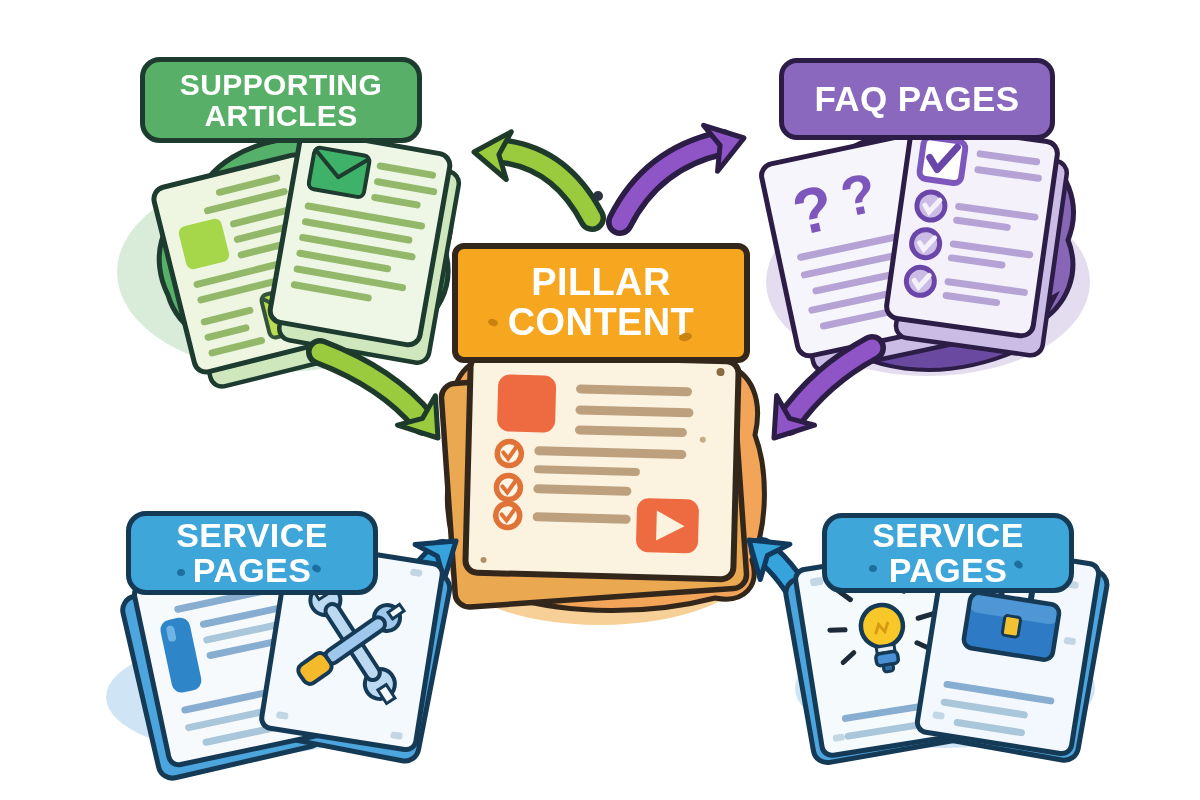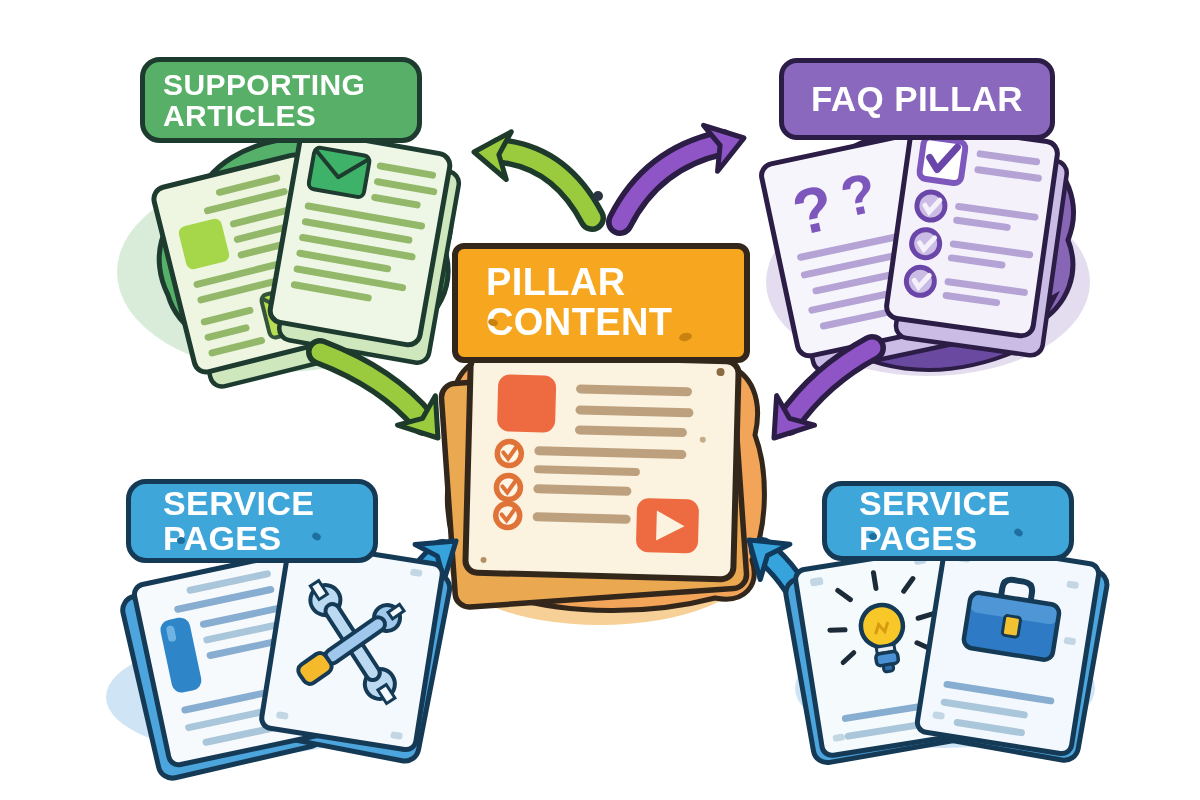--- a/index.html
+++ b/index.html
@@ -1,29 +1,29 @@
 <!DOCTYPE html>
 <html><head>
 <meta charset="utf-8">
 <style>
   html,body{margin:0;padding:0;background:#ffffff;}
   .stage{position:relative;width:1200px;height:800px;background:#ffffff;overflow:hidden;
          font-family:"Liberation Sans",sans-serif;}
   svg.layer{position:absolute;left:0;top:0;z-index:1;}
   .pill{position:absolute;z-index:3;display:flex;align-items:center;justify-content:center;
-        text-align:left;color:#ffffff;font-weight:bold;box-sizing:border-box;
+        text-align:center;color:#ffffff;font-weight:bold;box-sizing:border-box;
         line-height:1.04;letter-spacing:0.4px;border-style:solid;}
   .pill-supporting{left:140px;top:57px;width:282px;height:86px;background:#58b068;
         border:5px solid #1d3b2f;border-radius:20px;font-size:30px;padding:0 18px;}
   .pill-faq{left:779px;top:58px;width:276px;height:82px;background:#8a68bd;
         border:5px solid #2b1d45;border-radius:18px;font-size:35px;}
   .pill-pillar{left:452px;top:243px;width:298px;height:120px;background:#f6a71f;
         border:6px solid #33261a;border-radius:12px;font-size:38px;padding:0 28px;}
   .pill-service{width:252px;background:#3fa6da;border:5px solid #153a56;border-radius:20px;
-        font-size:34px;padding:0 32px;}
+        font-size:34px;padding:0 32px;margin-top:32px;}
   .pill-service-left{left:126px;top:479px;height:84px;}
   .pill-service-right{left:822px;top:481px;height:80px;}
   .pill-pillar::before{content:"";position:absolute;left:30px;top:70px;width:10px;height:7px;
         border-radius:50%;background:#c9820f;transform:rotate(18deg);}
   .pill-pillar::after{content:"";position:absolute;right:52px;bottom:16px;width:13px;height:8px;
         border-radius:50%;background:#c9820f;transform:rotate(-12deg);}
   .pill-service-left::before{content:"";position:absolute;left:46px;bottom:14px;width:8px;height:7px;
         border-radius:50%;background:#1d6fa0;}
   .pill-service-left::after{content:"";position:absolute;right:52px;bottom:18px;width:9px;height:7px;
         border-radius:50%;background:#1d6fa0;transform:rotate(30deg);}
@@ -321,18 +321,18 @@
         <rect x="-58" y="60" width="88" height="7" rx="3.5" fill="#a9c6da"></rect>
         <rect x="-42" y="78" width="72" height="7" rx="3.5" fill="#a9c6da"></rect>
       </g>
     </g>
   </g>
 
   <circle cx="598" cy="196" r="5" fill="#2a3440"></circle>
 </svg>
 
 <div class="pill pill-supporting">SUPPORTING ARTICLES</div>
-<div class="pill pill-faq">FAQ PILLAR</div>
+<div class="pill pill-faq">FAQ PAGES</div>
 <div class="pill pill-pillar">PILLAR CONTENT</div>
 <div class="pill pill-service pill-service-left">SERVICE PAGES</div>
 <div class="pill pill-service pill-service-right">SERVICE PAGES</div>
 
 </div>
 
 </body></html>

